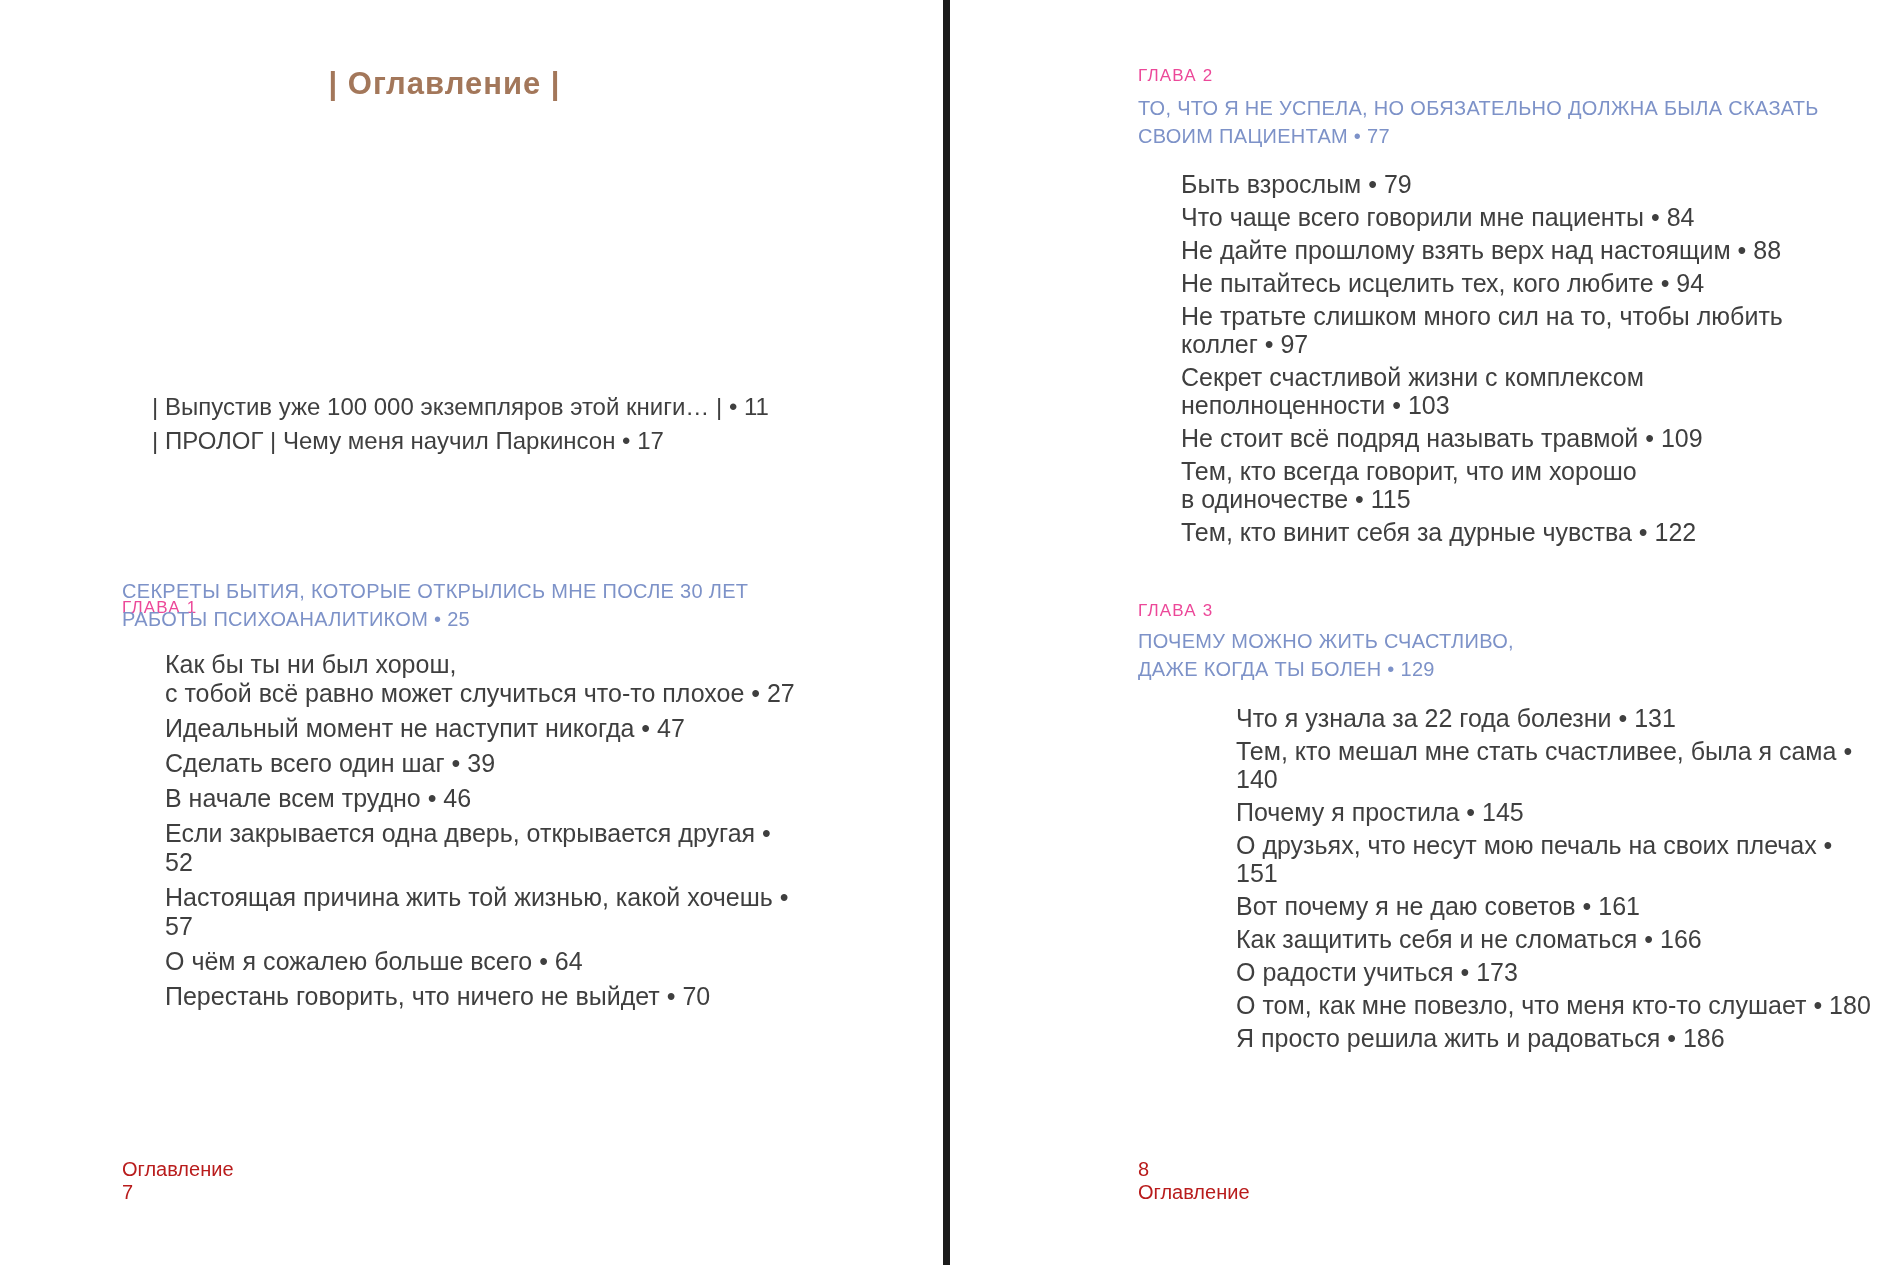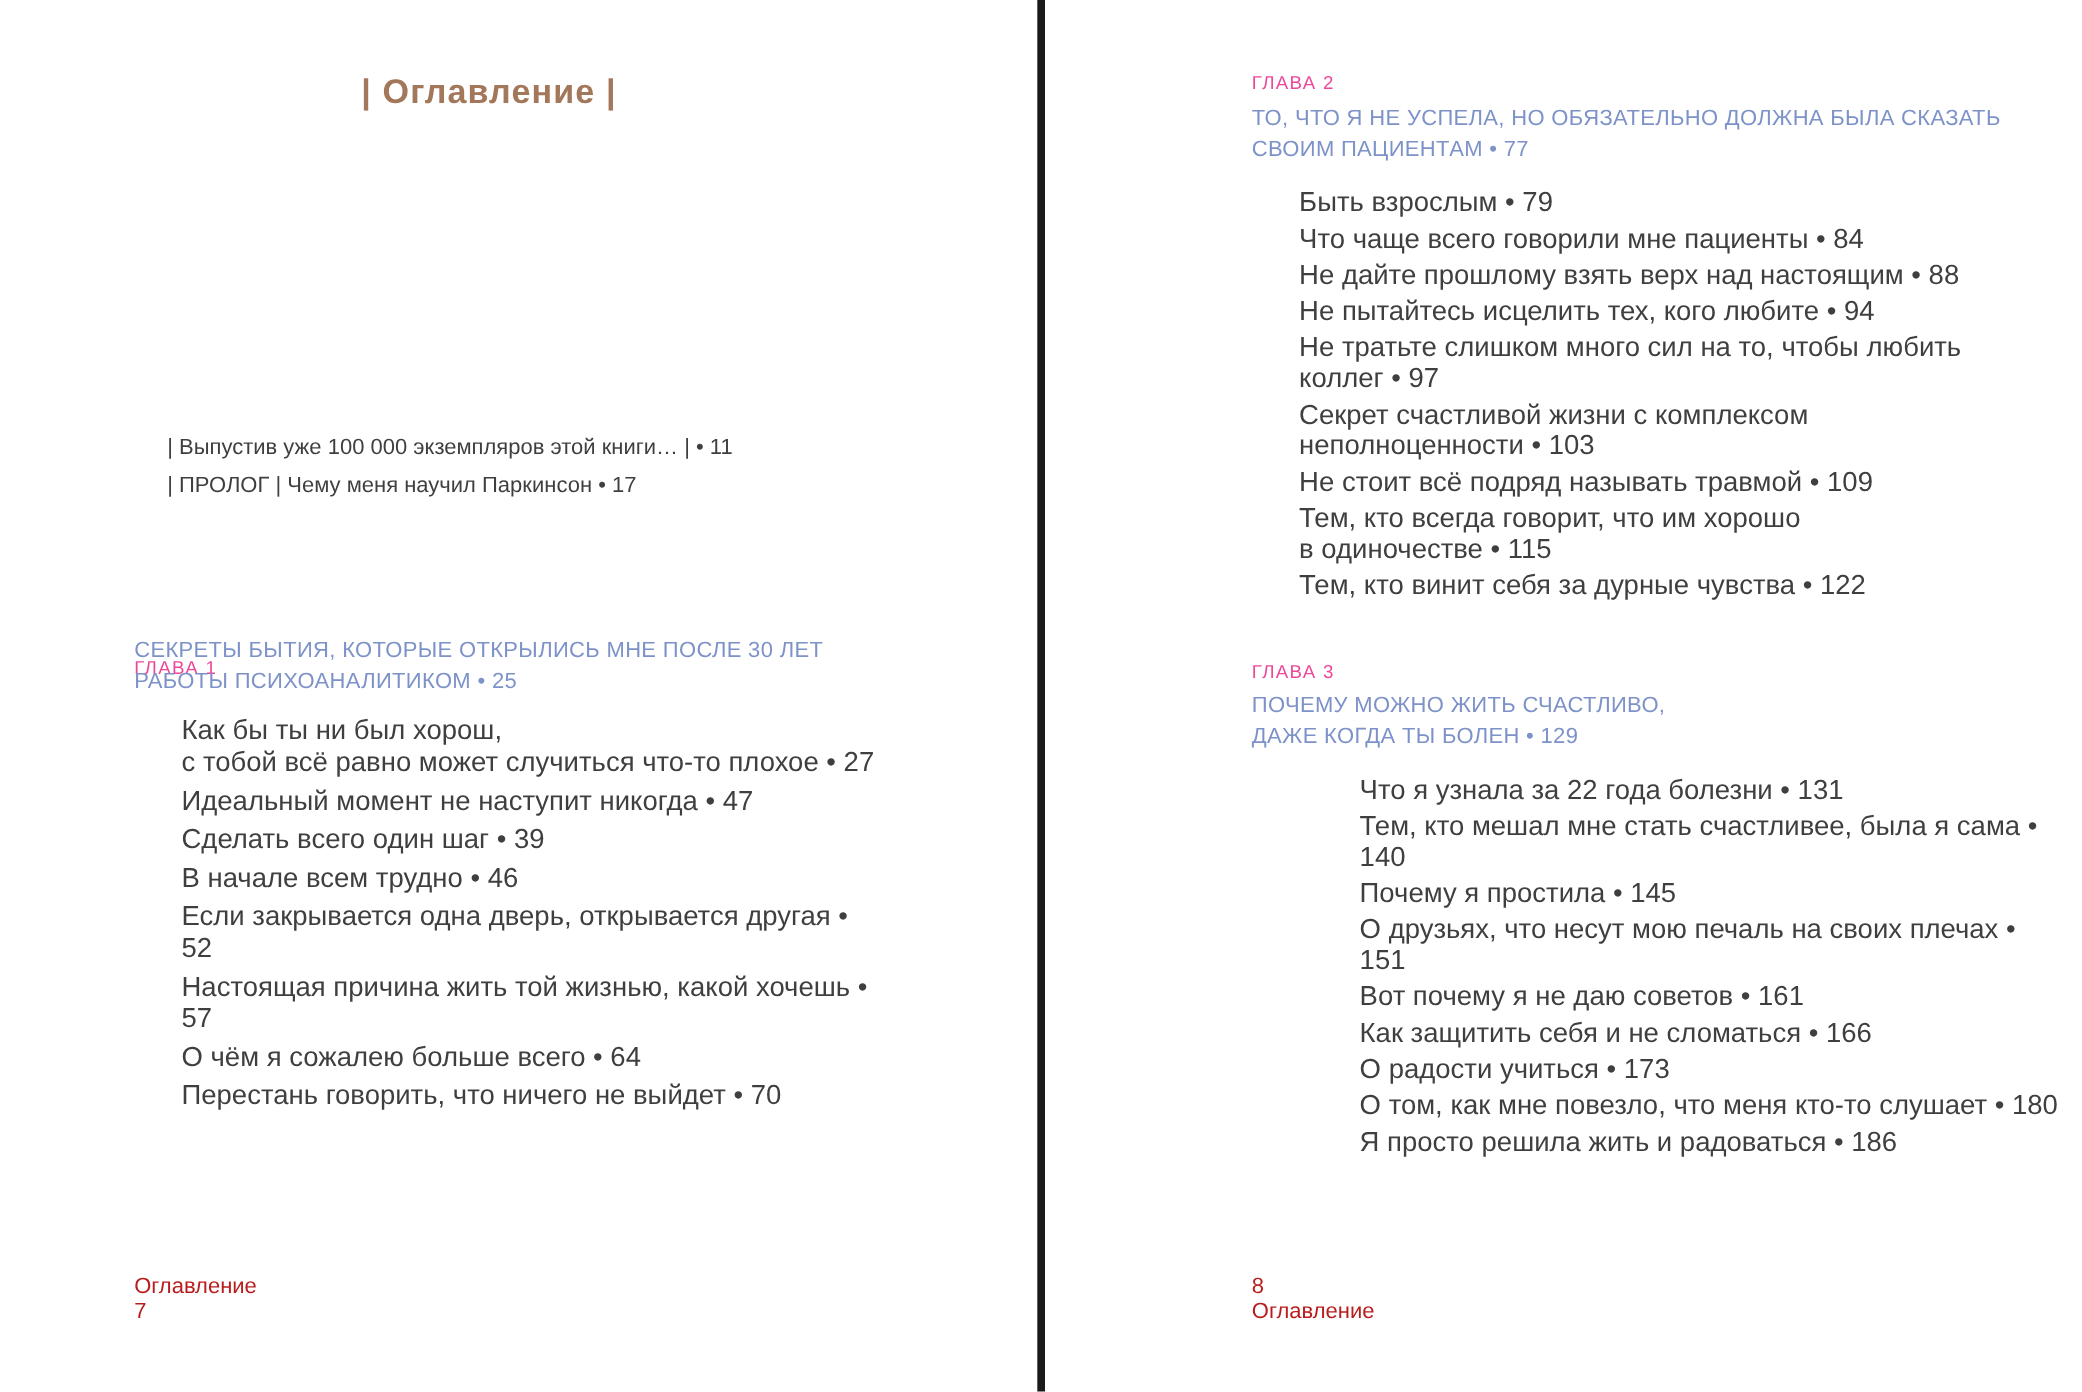--- a/index.html
+++ b/index.html
@@ -31,21 +31,21 @@
     text-align: center;
     font-size: 31px;
     font-weight: bold;
     letter-spacing: 1px;
     color: #a3775a;
   }
 
   .intro {
     left: 152px;
     top: 390px;
-    font-size: 20px;
+    font-size: 24px;
     line-height: 34px;
     color: #3f3f3f;
   }
 
   .chapter-label {
     font-size: 17px;
     letter-spacing: 1.2px;
     color: #ec4899;
   }
 

